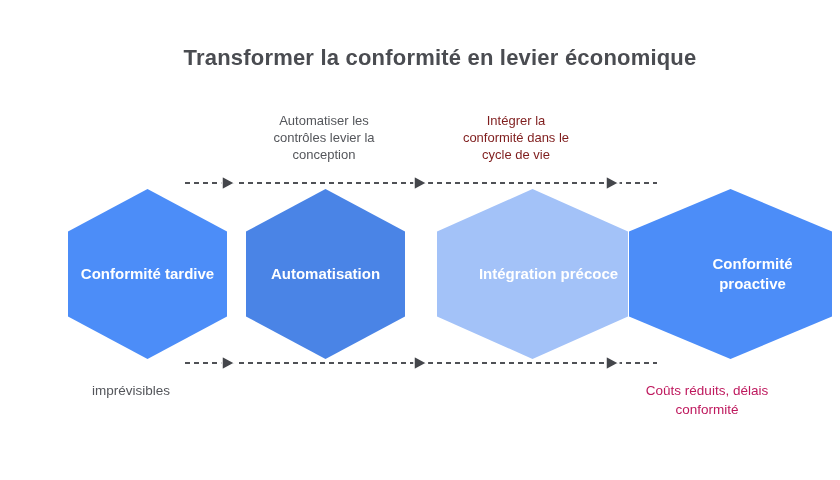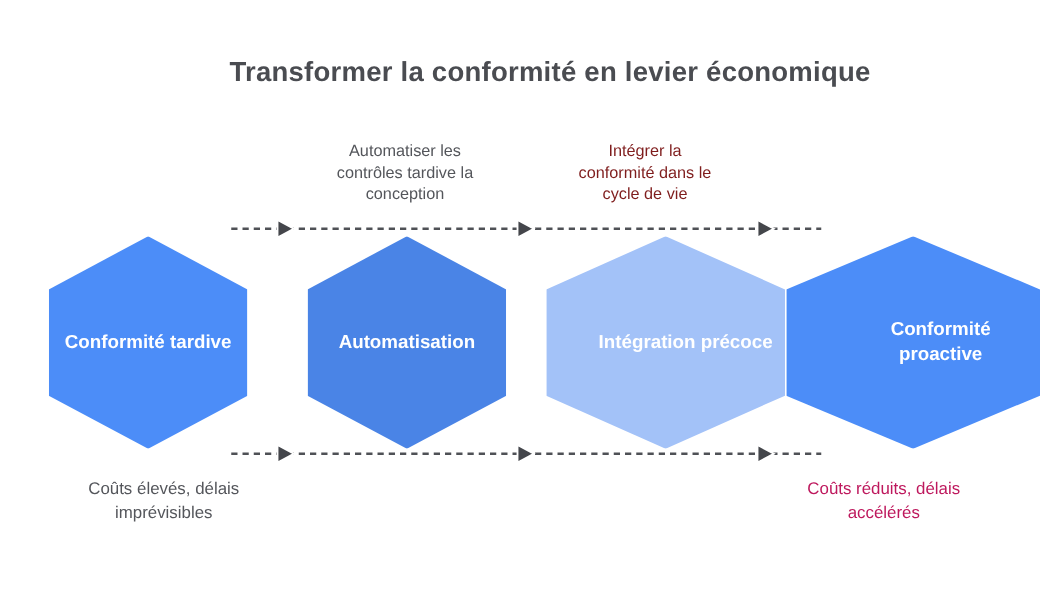--- a/index.html
+++ b/index.html
@@ -27,40 +27,40 @@
   .arrow-top    { left:181px; top:174px; }
   .arrow-bottom { left:181px; top:354px; }
   .arrow .dash { stroke-width:2; stroke-dasharray:5 4; fill:none; }
   .arrow .tri  { stroke:#ffffff; stroke-width:1.5; stroke-linejoin:miter; }
 
   .hex {
     position:absolute; top:189px; width:159px; height:170px;
     clip-path: polygon(50% 0%, 100% 25%, 100% 75%, 50% 100%, 0% 75%, 0% 25%);
     display:flex; align-items:center; justify-content:center;
   }
-  .hex-1 { left:39px;  }
+  .hex-1 { left:68px;  }
   .hex-2 { left:246px; }
   .hex-3 { left:437px; }
   .hex-4 { left:629px; }
   .hex-label {
     color:#ffffff; font-weight:bold; font-size:15px; line-height:20px;
     text-align:center; white-space:nowrap;
   }
   .hex--wrap .hex-label { white-space:normal; max-width:100px; }
 </style>
 </head>
 <body>
 
 <div class="canvas">
 
   <div class="title" style="color: rgb(74, 76, 81);">Transformer la conformité en levier économique</div>
 
   <div class="caption caption-top-1" style="color: rgb(84, 86, 91);">
     <div>Automatiser les</div>
-    <div>contrôles tardive la</div>
+    <div>contrôles levier la</div>
     <div>conception</div>
   </div>
 
   <div class="caption caption-top-2" style="color: #7f1d1d;">
     <div>Intégrer la</div>
     <div>conformité dans le</div>
     <div>cycle de vie</div>
   </div>
 
   <svg class="arrow arrow-top" viewBox="0 0 480 18">
@@ -84,22 +84,21 @@
   </div>
 
   <svg class="arrow arrow-bottom" viewBox="0 0 480 18">
     <line class="dash" x1="4" y1="9" x2="476" y2="9" style="stroke: rgb(79, 81, 86);"></line>
     <path class="tri" d="M41,2 L54,9 L41,16 Z" style="fill: rgb(68, 70, 75);"></path>
     <path class="tri" d="M233,2 L246,9 L233,16 Z" style="fill: rgb(68, 70, 75);"></path>
     <path class="tri" d="M425,2 L438,9 L425,16 Z" style="fill: rgb(68, 70, 75);"></path>
   </svg>
 
   <div class="caption caption-bottom caption-bottom-1" style="color: rgb(84, 86, 91);">
-    <div>Coûts élevés, délais</div>
     <div>imprévisibles</div>
   </div>
 
   <div class="caption caption-bottom caption-bottom-2" style="color: #be185d;">
     <div>Coûts réduits, délais</div>
-    <div>accélérés</div>
+    <div>conformité</div>
   </div>
 
 </div>
 
 </body></html>

